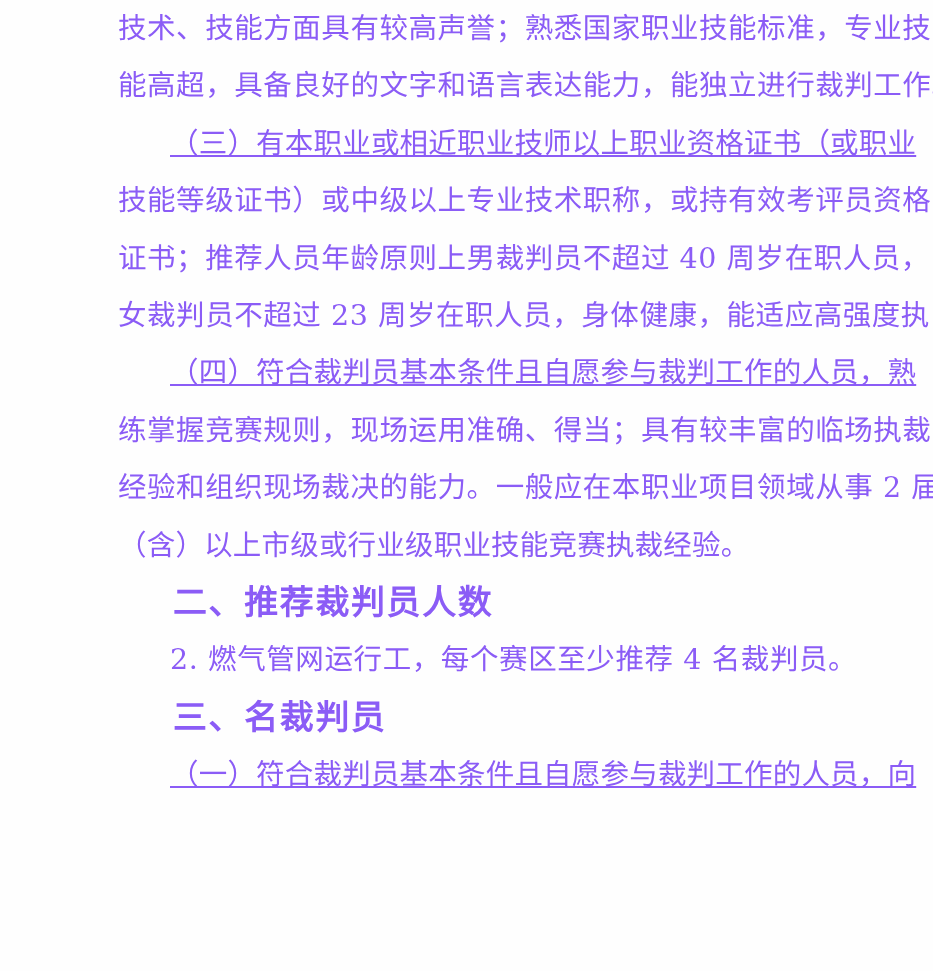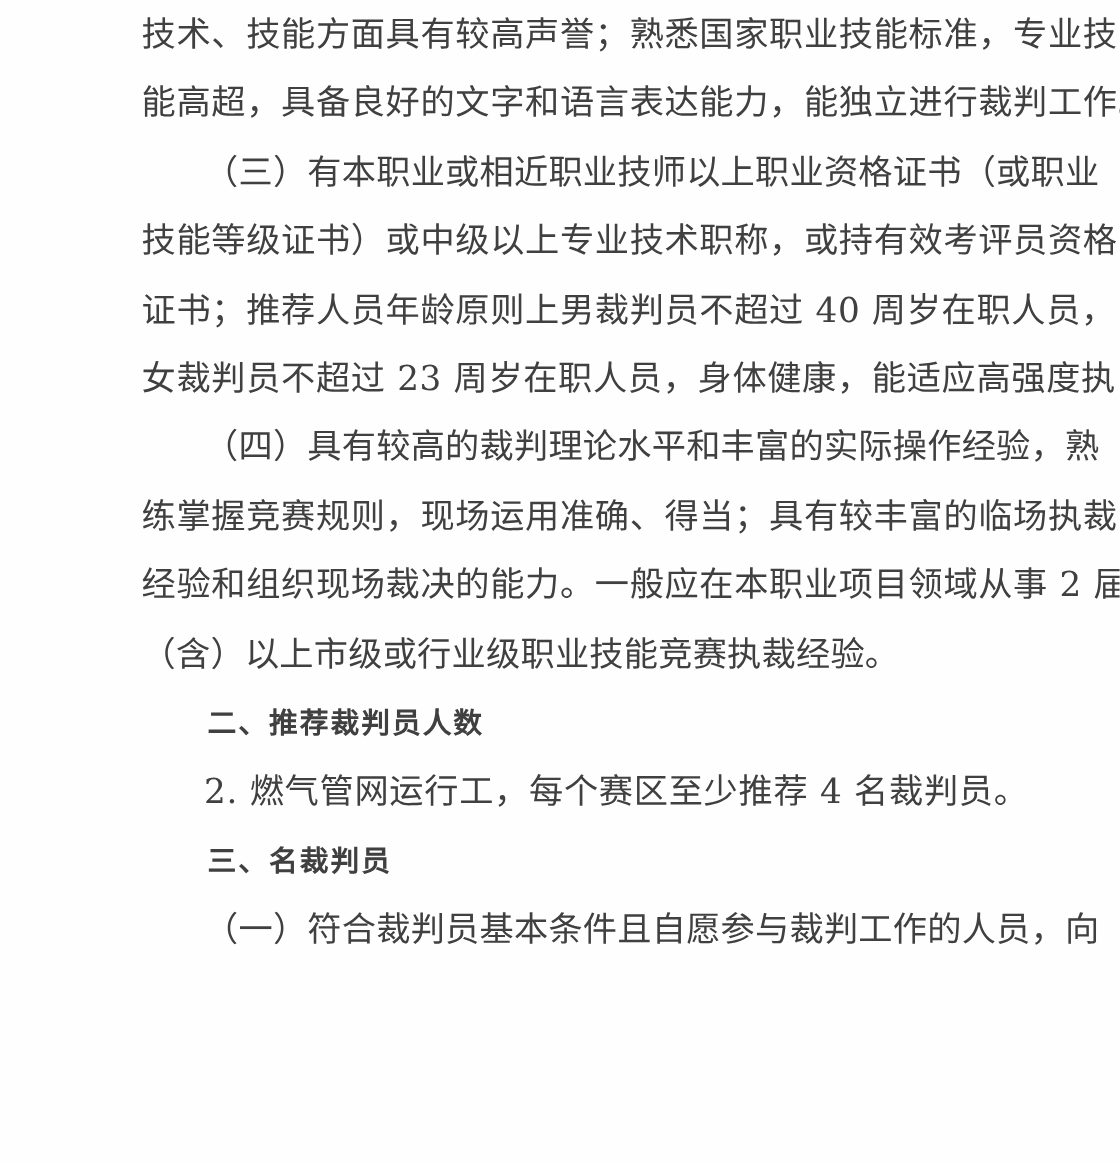--- a/index.html
+++ b/index.html
@@ -32,39 +32,40 @@
     width: 716px;
   }
 
   
   .line {
     height: 57.4px;
     line-height: 57.4px;
     white-space: pre;
     font-size: 28.5px;
     letter-spacing: 0.2px;
-    color: #404040;
+    color: #8b5cf6;
   }
 
   
   .line.full {
     letter-spacing: 0.55px;
   }
 
   
   .line.indent {
     padding-left: 52px;
+    text-decoration: underline;
   }
 
   
   .line.heading {
     font-weight: 700;
     padding-left: 55px;
     letter-spacing: 1.6px;
-    font-size: 24px;
+    font-size: 34px;
   }
 
   
   .line.listitem {
     padding-left: 52px;
     letter-spacing: 0.6px;
   }
 
   
   .t-wide  { letter-spacing: 1.9px; }
@@ -75,21 +76,21 @@
 
 <div class="page" style="background: rgb(254, 254, 254);">
   <div class="doc-body">
 
     <div class="line full t-wide">技术、技能方面具有较高声誉；熟悉国家职业技能标准，专业技</div>
     <div class="line full t-tight">能高超，具备良好的文字和语言表达能力，能独立进行裁判工作。</div>
     <div class="line indent">（三）有本职业或相近职业技师以上职业资格证书（或职业</div>
     <div class="line full t-wide">技能等级证书）或中级以上专业技术职称，或持有效考评员资格</div>
     <div class="line full t-wide">证书；推荐人员年龄原则上男裁判员不超过 40 周岁在职人员，</div>
     <div class="line full t-wide">女裁判员不超过 23 周岁在职人员，身体健康，能适应高强度执</div>
-    <div class="line indent">（四）具有较高的裁判理论水平和丰富的实际操作经验，熟</div>
+    <div class="line indent">（四）符合裁判员基本条件且自愿参与裁判工作的人员，熟</div>
     <div class="line full t-wide">练掌握竞赛规则，现场运用准确、得当；具有较丰富的临场执裁</div>
     <div class="line full t-wide">经验和组织现场裁决的能力。一般应在本职业项目领域从事 2 届</div>
     <div class="line">（含）以上市级或行业级职业技能竞赛执裁经验。</div>
 
     <div class="line heading">二、推荐裁判员人数</div>
 
     <div class="line listitem">2. 燃气管网运行工，每个赛区至少推荐 4 名裁判员。</div>
 
     <div class="line heading">三、名裁判员</div>
 

